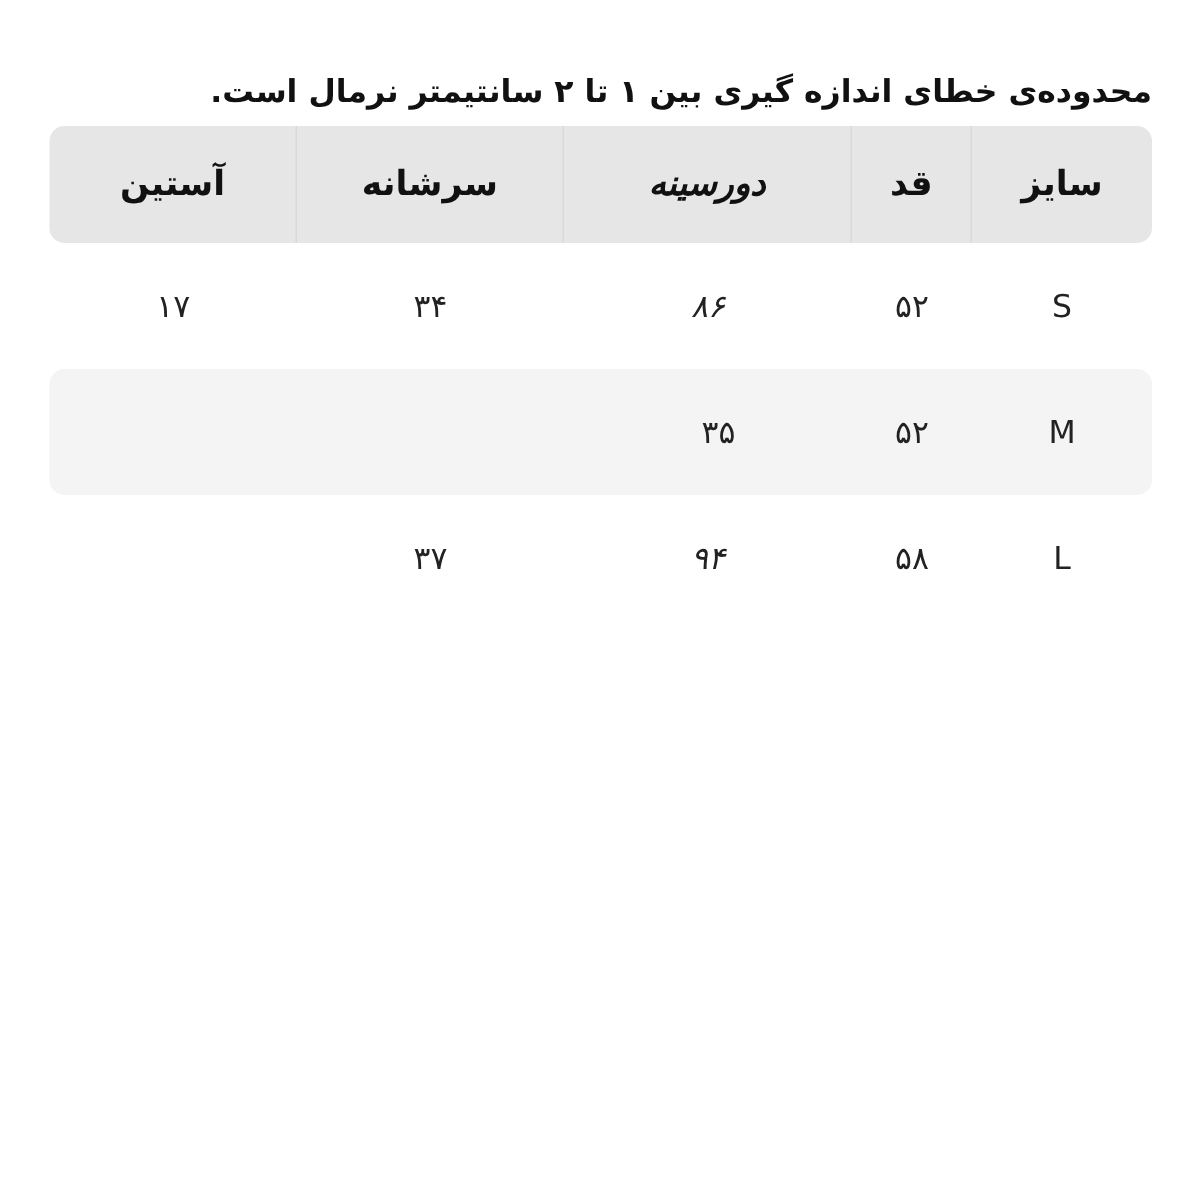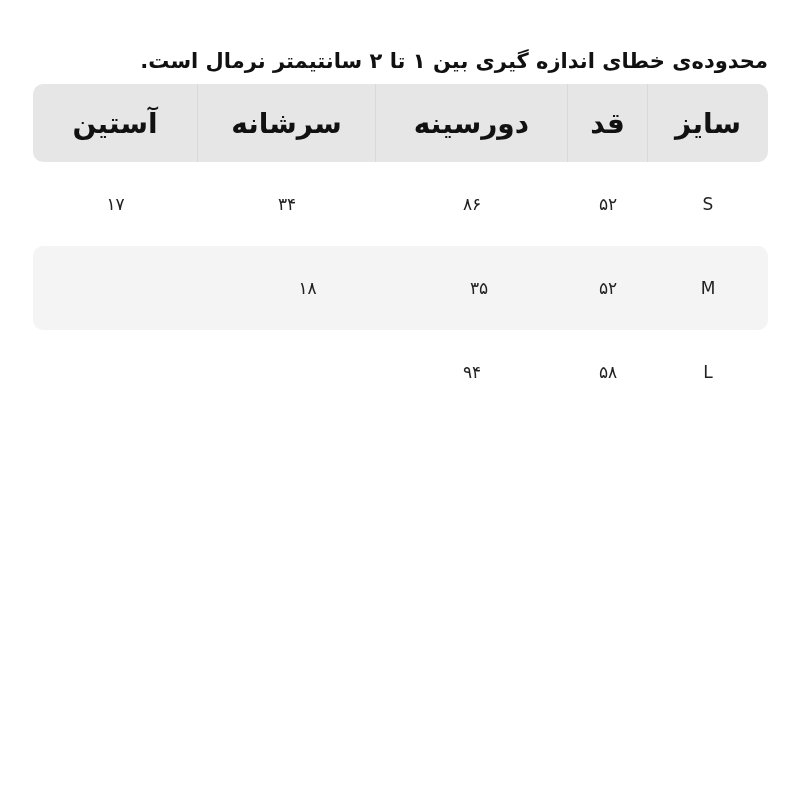--- a/index.html
+++ b/index.html
@@ -6,24 +6,24 @@
   body { width:800px; height:800px; position:relative; overflow:hidden;
          font-family:"DejaVu Sans", sans-serif; color:#111; }
   .note { position:absolute; top:14px; right:32px; left:32px; direction:rtl; text-align:right;
           font-size:21px; font-weight:bold; line-height:36px; color:#111;margin-top:29px; }
   .table { position:absolute; left:33px; top:84px; width:735px; direction:rtl; }
   .row { display:flex; height:78px; align-items:center; border-radius:10px; }
   .row.header { background:#e6e6e6; height:78px; }
   .row.striped { background:#f4f4f4; }
   .row.body-row { height:84px; }
   .cell { height:100%; display:flex; align-items:center; justify-content:center; box-sizing:border-box; }
-  .row.header .cell { font-weight:bold; font-size:28px; }
+  .row.header .cell { font-weight:bold; font-size:23px; }
   .row.header .cell + .cell { border-right:1px solid #d9d9d9; }
-  .body-row .cell { font-size:17px; color:#222; }
-  .c1 { width:120px; } .c2 { width:80px; } .c3 { width:192px; } .c4 { width:178px; } .c5 { width:165px; }
+  .body-row .cell { font-size:21px; color:#222; }
+  .c1 { width:120px; } .c2 { width:80px; } .c3 { width:192px;font-style:italic; } .c4 { width:178px; } .c5 { width:165px; }
 </style>
 </head>
 <body>
 
 <div class="note">محدوده‌ی خطای اندازه گیری بین ۱ تا ۲ سانتیمتر نرمال است.</div>
 
 <div class="table">
   <div class="row header">
     <div class="cell c1">سایز</div>
     <div class="cell c2">قد</div>
@@ -37,21 +37,21 @@
     <div class="cell c2">۵۲</div>
     <div class="cell c3">۸۶</div>
     <div class="cell c4">۳۴</div>
     <div class="cell c5">۱۷</div>
   </div>
 
   <div class="row body-row striped">
     <div class="cell c1">M</div>
     <div class="cell c2">۵۲</div>
     <div class="cell c4">۳۵</div>
-    <div class="cell c5">۱۸</div>
   </div>
 
   <div class="row body-row">
     <div class="cell c1">L</div>
     <div class="cell c2">۵۸</div>
     <div class="cell c3">۹۴</div>
+    <div class="cell c4">۳۷</div>
   </div>
 </div>
 
 </body></html>

